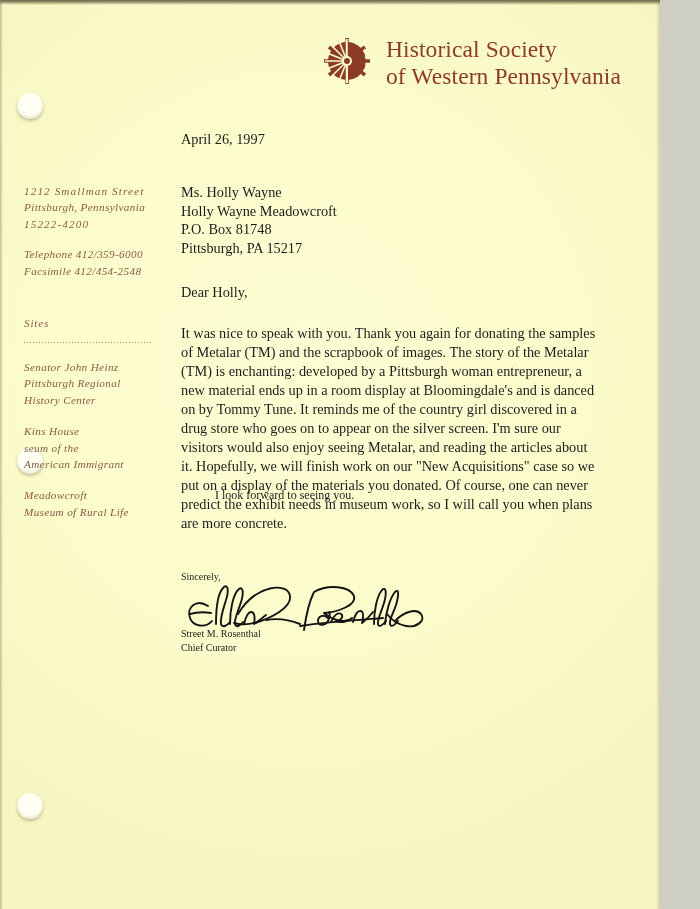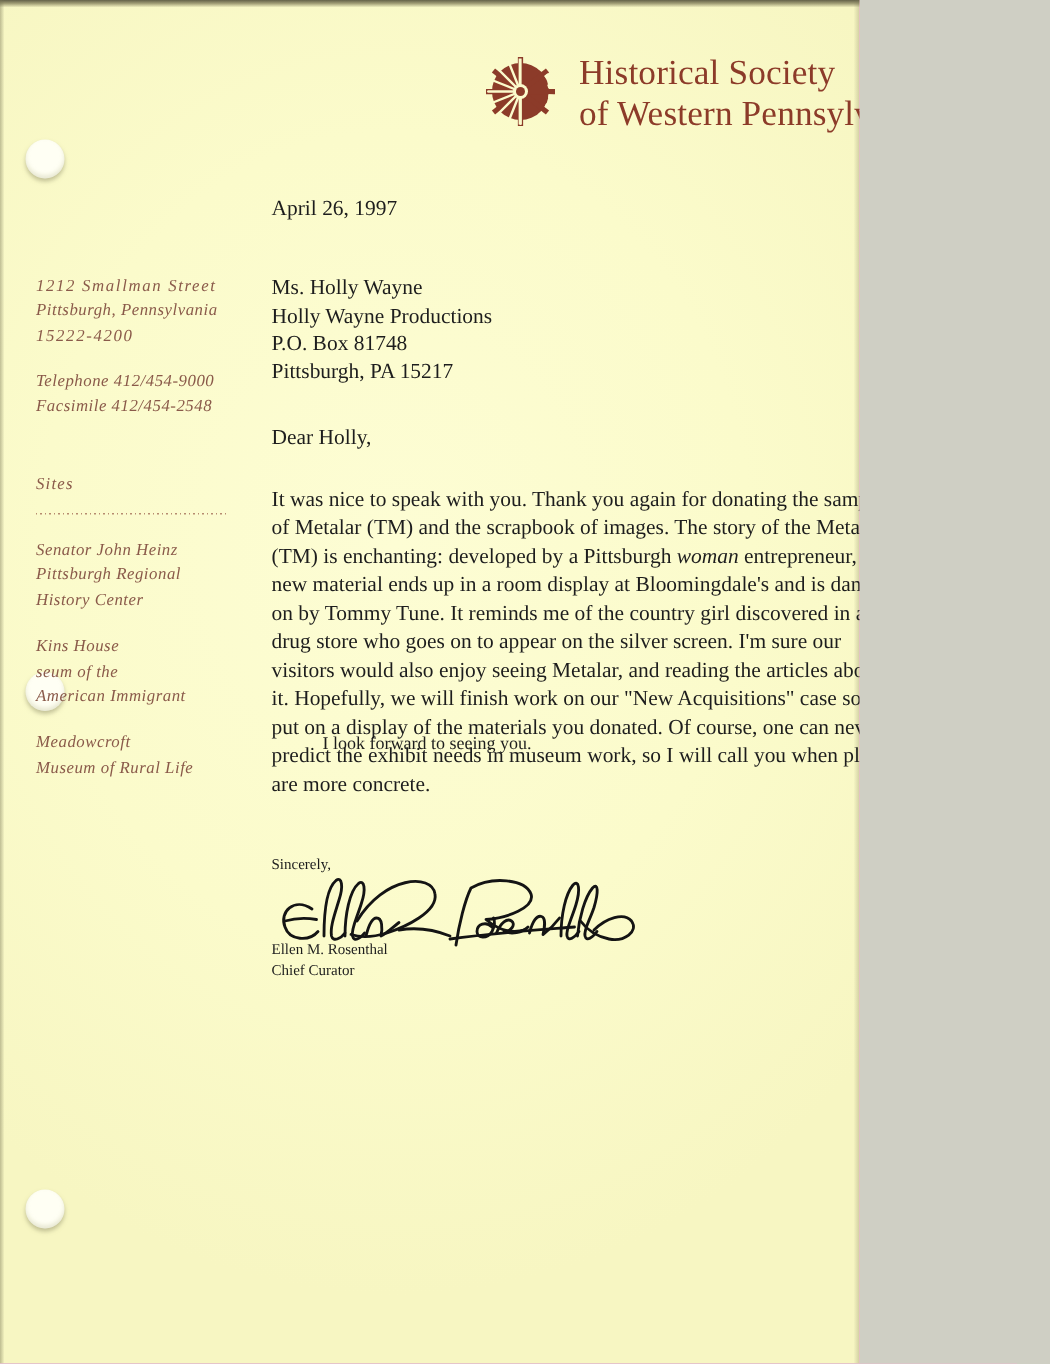--- a/index.html
+++ b/index.html
@@ -2,23 +2,23 @@
 <html><head>
 <meta charset="utf-8">
 <style>
   html, body {
     margin: 0;
     padding: 0;
     background: #cfcfc4;
   }
   #page {
     position: relative;
-    width: 573px;
+    width: 660px;
     height: 909px;
-    background: #f9a8d4;
+    background: #e5e5e5;
     overflow: hidden;
     font-family: "Liberation Serif", serif;
   }
   
   #paper-tone {
     position: absolute;
     inset: 0;
     background:
       radial-gradient(ellipse 75% 55% at 46% 40%, #fdfdd4 0%, #fbfbcb 55%, #f7f6c2 100%);
     pointer-events: none;
@@ -117,21 +117,21 @@
     color: #1d1d1d;
     font-family: "Liberation Serif", serif;
     font-size: 14.3px;
     line-height: 1.33;
   }
   #date { margin-bottom: 34px; }
   #recipient { margin-bottom: 26px; line-height: 1.30; }
   #recipient div { white-space: nowrap; }
   #salutation { margin-bottom: 22px; }
   #para-1 { text-align: left; margin-bottom: 0; }
-  #para-1 .em { font-style: italic; }
+  #para-1 .em { }
   #closing-line {
     position: absolute;
     left: 181px;
     top: 488px;
     color: #1d1d1d;
     font-size: 12px;
     margin-left: 34px;
   }
   #signature-block {
     position: absolute;
@@ -211,21 +211,21 @@
     </div>
   </div>
 
   <div id="sidebar">
     <div class="block">
       <div class="spaced">1212 Smallman Street</div>
       <div>Pittsburgh, Pennsylvania</div>
       <div class="spaced">15222-4200</div>
     </div>
     <div class="block">
-      <div>Telephone 412/454-9000</div>
+      <div>Telephone 412/359-6000</div>
       <div>Facsimile 412/454-2548</div>
     </div>
 
     <div id="sites-heading">Sites</div>
     <div id="sites-rule"></div>
 
     <div class="site-block">
       <div>Senator John Heinz</div>
       <div>Pittsburgh Regional</div>
       <div>History Center</div>
@@ -239,35 +239,35 @@
       <div>Meadowcroft</div>
       <div>Museum of Rural Life</div>
     </div>
   </div>
 
   <div id="body-col">
     <div id="date">April 26, 1997</div>
 
     <div id="recipient">
       <div>Ms. Holly Wayne</div>
-      <div>Holly Wayne Productions</div>
+      <div>Holly Wayne Meadowcroft</div>
       <div>P.O. Box 81748</div>
       <div>Pittsburgh, PA 15217</div>
     </div>
 
     <div id="salutation">Dear Holly,</div>
 
     <p id="para-1"><span>It was nice to speak with you.  Thank you again for donating the samples of Metalar (TM) and the scrapbook of images. The story of the Metalar (TM) is enchanting: developed by a Pittsburgh </span><span class="em">woman</span><span> entrepreneur, a new material ends up in a room display at Bloomingdale's and is danced on by Tommy Tune. It reminds me of the country girl discovered in a drug store who goes on to appear on the silver screen.  I'm sure our visitors would also enjoy seeing Metalar, and reading the articles about it.  Hopefully, we will finish work on our "New Acquisitions" case so we put on a display of the materials you donated.  Of course, one can never predict the exhibit needs in museum work, so I will call you when plans are more concrete.</span></p>
   </div>
 
   <div id="closing-line">I look forward to seeing you.</div>
 
   <div id="signature-block">
     <div id="sincerely">Sincerely,</div>
-    <div id="signer-name">Ellen M. Rosenthal</div>
+    <div id="signer-name">Street M. Rosenthal</div>
     <div>Chief Curator</div>
   </div>
 
   <svg id="signature-art" viewBox="0 0 250 62">
     <g fill="none" stroke="#141414" stroke-width="1.9" stroke-linecap="round" stroke-linejoin="round">
 
       <path d="M30 28 C18 20, 8 30, 12 40 C15 49, 28 50, 34 43"></path>
       <path d="M12 36 C19 34, 27 34, 33 35"></path>
 
       <path d="M38 46 C38 30, 40 14, 46 9 C50 6, 51 13, 48 22 C45 32, 42 40, 43 46 C44 50, 49 48, 52 44"></path>

